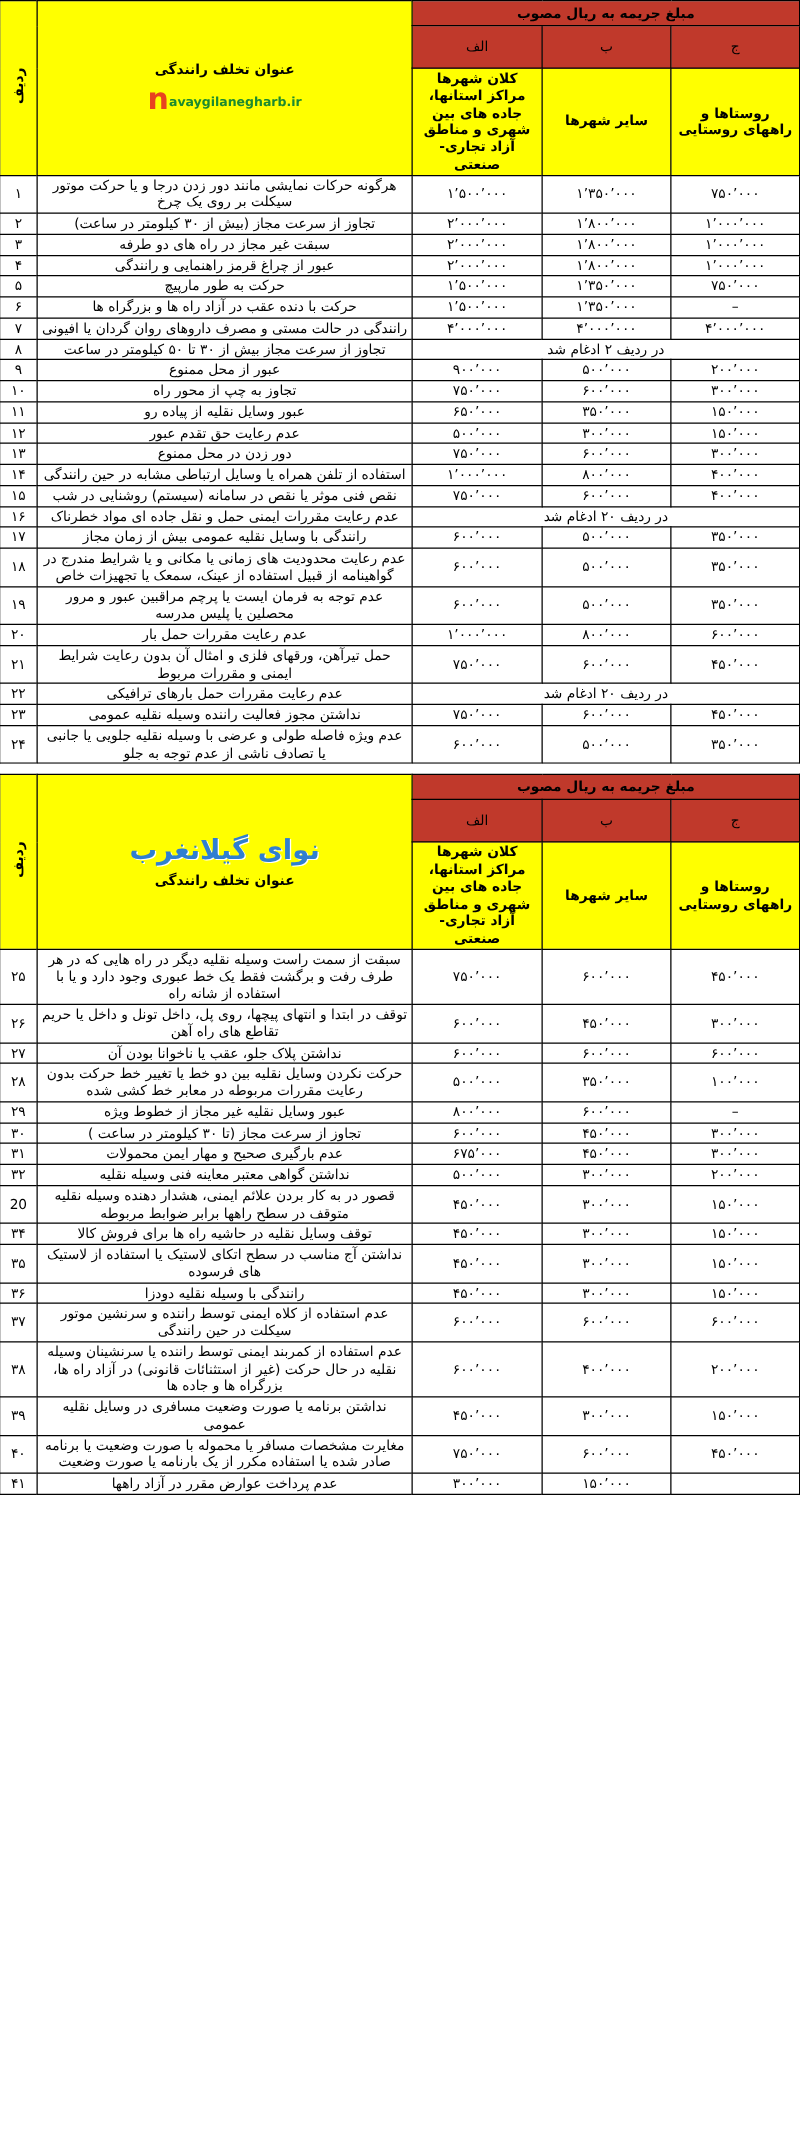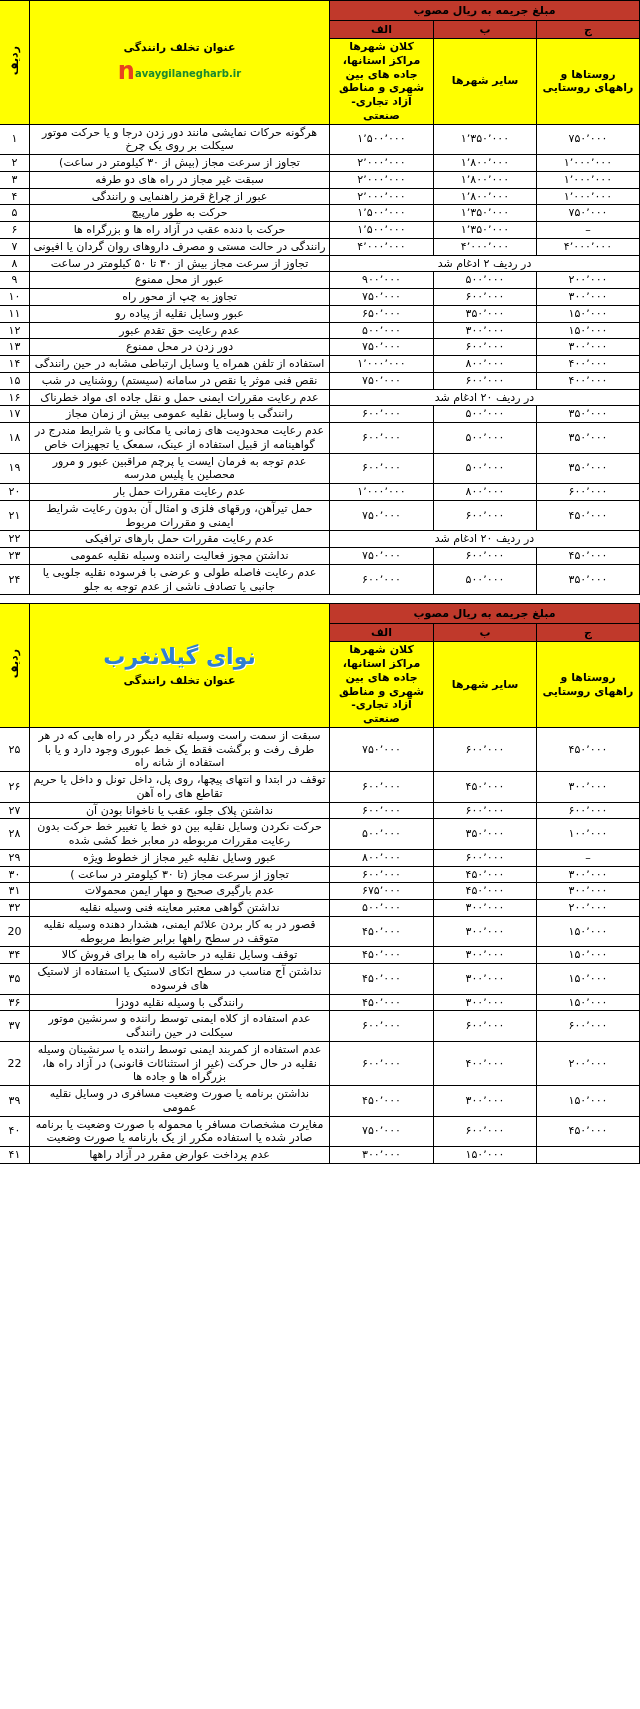--- a/index.html
+++ b/index.html
@@ -46,23 +46,23 @@
     background: #c0392b;
     color: #ffffff;
     font-weight: bold;
     font-size: 12px;
     letter-spacing: 0;
     height: 20px;
   }
   .hdr-letter {
     background: #c0392b;
     color: #ffffff;
-    font-weight: bold;
+    font-weight: normal;
     font-size: 12px;
-    height: 18px;
+    height: 34px;
   }
   .hdr-subtext {
     background: #ffff00;
     color: #000000;
     font-size: 8.5px;
     line-height: 1.25;
     font-weight: bold;
     padding: 2px 2px;
     height: 62px;
   }
@@ -319,21 +319,21 @@
           <td class="num">۴۵۰٬۰۰۰</td>
           <td class="num">۶۰۰٬۰۰۰</td>
           <td class="num">۷۵۰٬۰۰۰</td>
           <td class="desc">نداشتن مجوز فعالیت راننده وسیله نقلیه عمومی</td>
           <td class="rowno">۲۳</td>
         </tr>
         <tr>
           <td class="num">۳۵۰٬۰۰۰</td>
           <td class="num">۵۰۰٬۰۰۰</td>
           <td class="num">۶۰۰٬۰۰۰</td>
-          <td class="desc">عدم رعایت فاصله طولی و عرضی با فرسوده نقلیه جلویی یا جانبی یا تصادف ناشی از عدم توجه به جلو</td>
+          <td class="desc">عدم ویژه فاصله طولی و عرضی با وسیله نقلیه جلویی یا جانبی یا تصادف ناشی از عدم توجه به جلو</td>
           <td class="rowno">۲۴</td>
         </tr>
       </tbody>
   </table>
 
   <div class="sec-spacer"></div>
 
   <table class="fines">
     <colgroup>
       <col class="c-jim">
@@ -452,21 +452,21 @@
           <td class="num">۶۰۰٬۰۰۰</td>
           <td class="num">۶۰۰٬۰۰۰</td>
           <td class="desc">عدم استفاده از کلاه ایمنی توسط راننده و سرنشین موتور سیکلت در حین رانندگی</td>
           <td class="rowno">۳۷</td>
         </tr>
         <tr>
           <td class="num">۲۰۰٬۰۰۰</td>
           <td class="num">۴۰۰٬۰۰۰</td>
           <td class="num">۶۰۰٬۰۰۰</td>
           <td class="desc">عدم استفاده از کمربند ایمنی توسط راننده یا سرنشینان وسیله نقلیه در حال حرکت (غیر از استثنائات قانونی) در آزاد راه ها، بزرگراه ها و جاده ها</td>
-          <td class="rowno">22</td>
+          <td class="rowno">۳۸</td>
         </tr>
         <tr>
           <td class="num">۱۵۰٬۰۰۰</td>
           <td class="num">۳۰۰٬۰۰۰</td>
           <td class="num">۴۵۰٬۰۰۰</td>
           <td class="desc">نداشتن برنامه یا صورت وضعیت مسافری در وسایل نقلیه عمومی</td>
           <td class="rowno">۳۹</td>
         </tr>
         <tr>
           <td class="num">۴۵۰٬۰۰۰</td>

